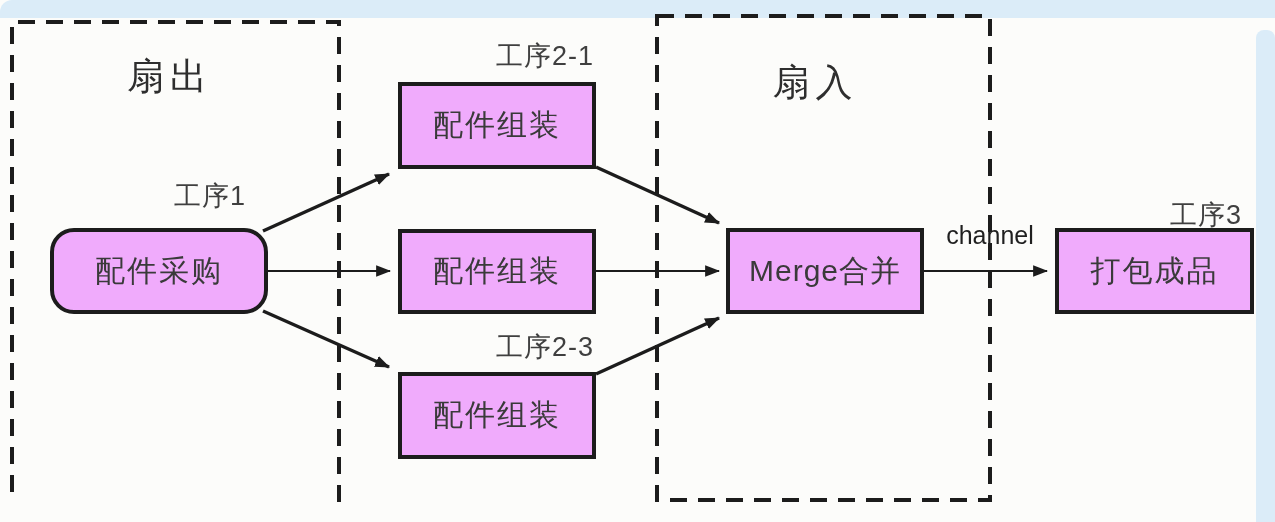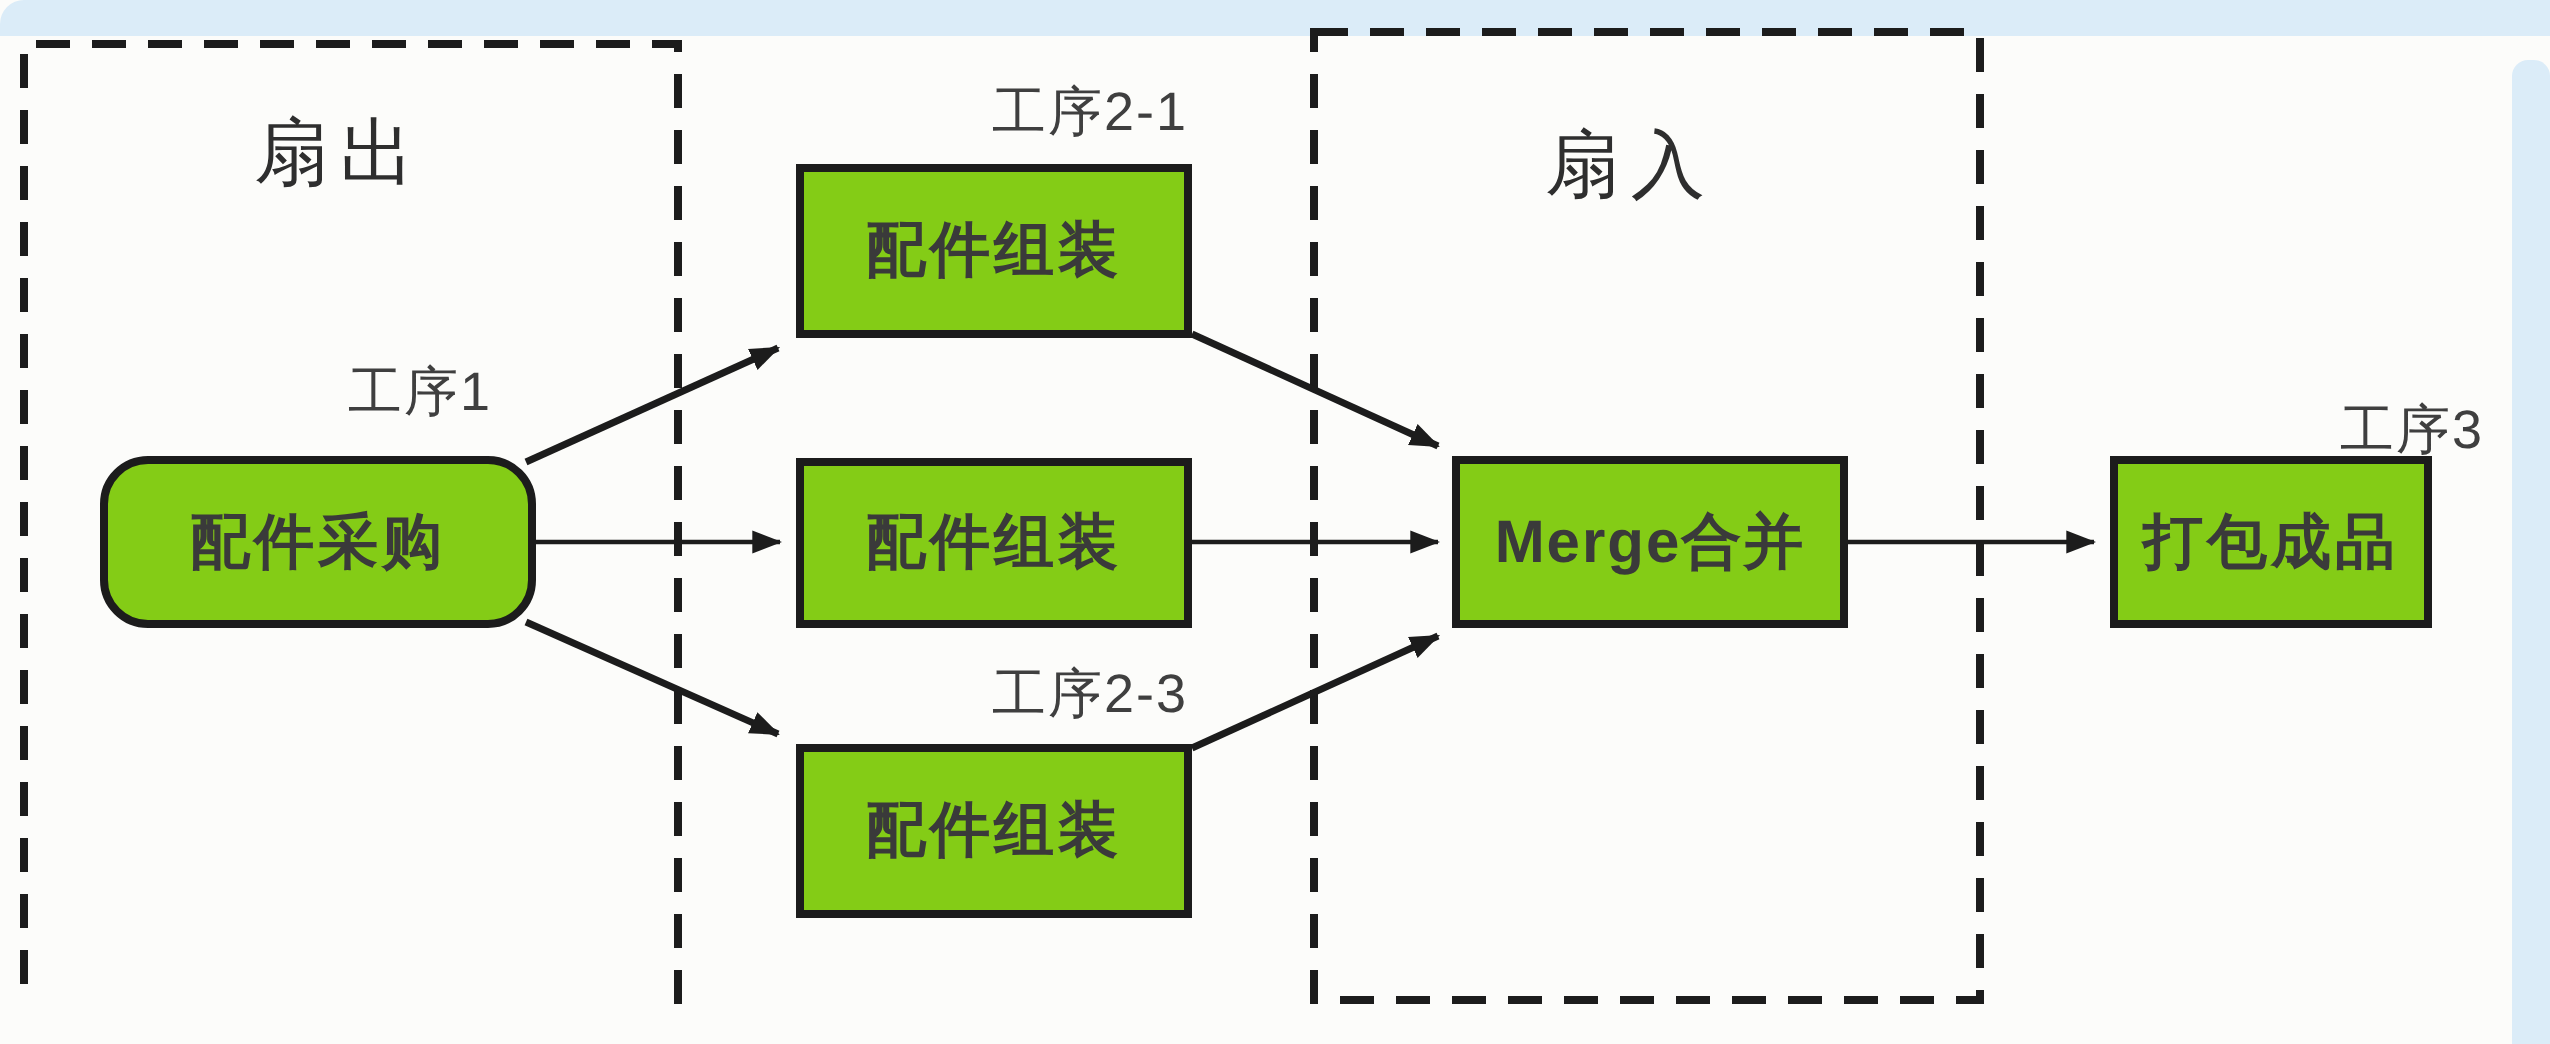--- a/index.html
+++ b/index.html
@@ -19,29 +19,28 @@
     position: absolute;
     left: 0; top: 0;
     width: 1275px;
     height: 522px;
     z-index: 2;
   }
   .node-box {
     position: absolute;
     box-sizing: border-box;
     border: 4px solid #1c1c1c;
-    background: #84cc16;
+    background: #f0abfc;
     display: flex;
     align-items: center;
     justify-content: center;
     font-size: 30px;
     letter-spacing: 2px;
     color: #3a3a3a;
     z-index: 3;
-    font-weight: bold;
   }
   .stage-label {
     position: absolute;
     text-align: right;
     font-size: 27px;
     color: #3f3f3f;
     letter-spacing: 1px;
     z-index: 3;
   }
   .group-label {
@@ -107,20 +106,21 @@
   </svg>
 
   <div class="group-label" style="left:85px; top:52px; width:170px;">扇出</div>
   <div class="group-label" style="left:728px; top:58px; width:175px;">扇入</div>
 
   <div class="stage-label" style="left:86px; top:178px; width:160px;">工序1</div>
   <div class="stage-label" style="left:400px; top:38px; width:194px;">工序2-1</div>
   <div class="stage-label" style="left:400px; top:329px; width:194px;">工序2-3</div>
   <div class="stage-label" style="left:1072px; top:185px; width:170px;margin-top:12px;">工序3</div>
 
+  <div class="edge-label" style="left:932px; top:221px; width:116px;">channel</div>
 
   <div class="node-box" style="left:50px; top:228px; width:218px; height:86px;border-radius:24px;">
     <span>配件采购</span>
   </div>
 
   <div class="node-box" style="left:398px; top:82px; width:198px; height:87px;">
     <span>配件组装</span>
   </div>
 
   <div class="node-box" style="left:398px; top:229px; width:198px; height:85px;">
@@ -128,17 +128,17 @@
   </div>
 
   <div class="node-box" style="left:398px; top:372px; width:198px; height:87px;">
     <span>配件组装</span>
   </div>
 
   <div class="node-box" style="left:726px; top:228px; width:198px; height:86px; letter-spacing:1px;">
     <span>Merge合并</span>
   </div>
 
-  <div class="node-box" style="left:1055px; top:228px; width:161px; height:86px;">
+  <div class="node-box" style="left:1055px; top:228px; width:199px; height:86px;">
     <span>打包成品</span>
   </div>
 
 </div>
 
 </body></html>

